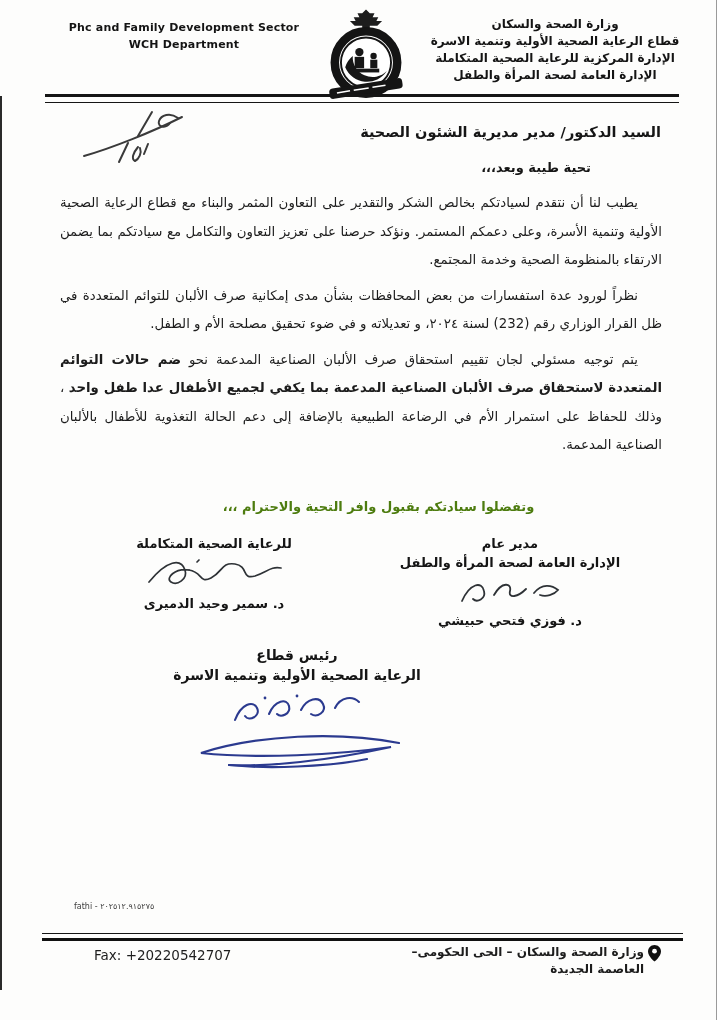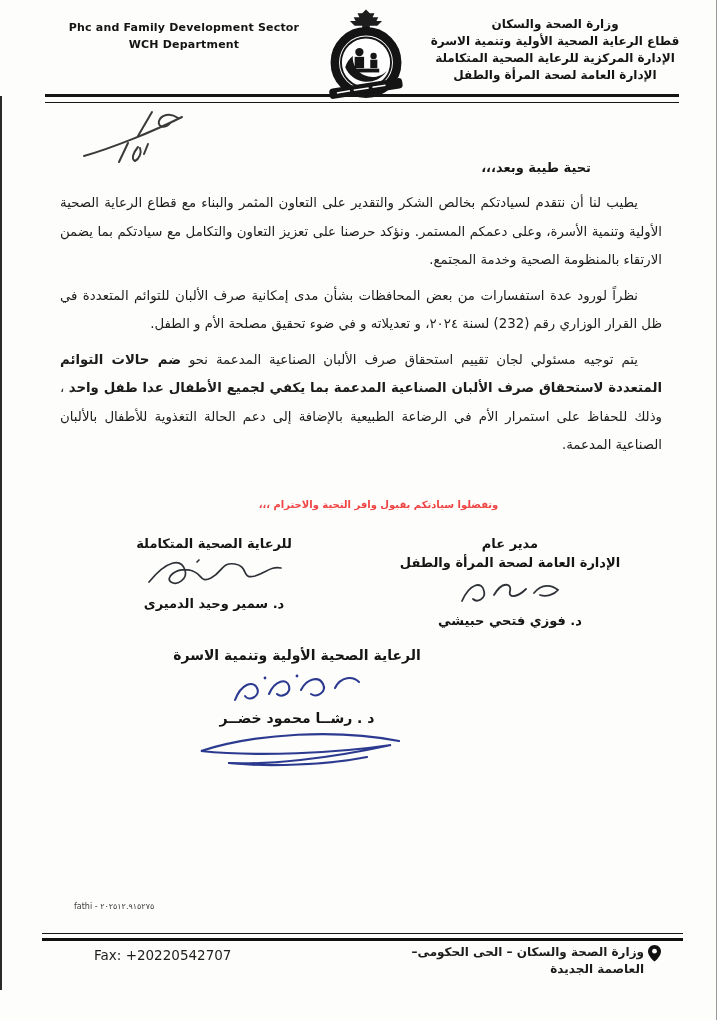--- a/index.html
+++ b/index.html
@@ -25,21 +25,21 @@
   .hand-mark { position:absolute; left:78px; top:102px; width:118px; height:66px; }
   .addressee { position:absolute; right:56px; top:124px; direction:rtl;
                font-weight:bold; font-size:14.5px; color:#161616; }
   .greeting  { position:absolute; right:126px; top:160px; direction:rtl;
                font-weight:bold; font-size:13px; color:#161616;margin-left:8px; }
   .letter-body { position:absolute; left:60px; right:55px; top:189px; direction:rtl;
                  text-align:justify; font-size:13.3px; line-height:28.5px; color:#1c1c1c; }
   .letter-body p { margin:0 0 7px 0; text-indent:24px; }
   .letter-body .b { font-weight:bold; }
   .closing { position:absolute; left:80px; right:40px; top:499px; text-align:center; direction:rtl;
-             font-weight:bold; font-size:10px; color:#ef4444; }
+             font-weight:bold; font-size:13px; color:#4d7c0f; }
 
   
   .sig-block { position:absolute; text-align:center; direction:rtl; }
   .sig-block .t { font-weight:bold; font-size:13px; line-height:19px; color:#151515; }
   .sig-block .n { font-weight:bold; font-size:13px; color:#151515; margin-top:2px; }
   .sig-gm   { top:534px; left:372px; width:276px; }
   .sig-ca   { top:534px; left:72px;  width:284px; }
   .sig-sec  { top:645px; left:118px; width:358px; }
   .sig-sec .t { font-size:14px; line-height:20px; }
   .sig-sec .n { font-size:14px; }
@@ -104,20 +104,21 @@
     <svg viewBox="0 0 118 66" width="118" height="66" fill="none" stroke="#3a3a3a" stroke-width="2" stroke-linecap="round">
       <path d="M100 16 C 92 10 83 13 81 19 C 79 25 88 27 92 21"></path>
       <path d="M74 10 L60 34"></path>
       <path d="M6 54 C 34 46 74 30 104 15"></path>
       <path d="M50 41 L41 60"></path>
       <path d="M60 45 C 55 51 53 57 57 59 C 61 57 64 51 62 46"></path>
       <path d="M70 42 L66 52"></path>
     </svg>
   </div>
 
+  <div class="addressee">السيد الدكتور/ مدير مديرية الشئون الصحية</div>
   <div class="greeting">تحية طيبة وبعد،،،</div>
 
   <div class="letter-body">
     <p>يطيب لنا أن نتقدم لسيادتكم بخالص الشكر والتقدير على التعاون المثمر والبناء مع قطاع الرعاية الصحية الأولية وتنمية الأسرة، وعلى دعمكم المستمر. ونؤكد حرصنا على تعزيز التعاون والتكامل مع سيادتكم بما يضمن الارتقاء بالمنظومة الصحية وخدمة المجتمع.</p>
     <p>نظراً لورود عدة استفسارات من بعض المحافظات بشأن مدى إمكانية صرف الألبان للتوائم المتعددة في ظل القرار الوزاري رقم (232) لسنة ٢٠٢٤، و تعديلاته و في ضوء تحقيق مصلحة الأم و الطفل.</p>
     <p><span>يتم توجيه  مسئولي لجان تقييم استحقاق صرف الألبان الصناعية المدعمة نحو </span><span class="b">ضم حالات التوائم المتعددة لاستحقاق صرف الألبان الصناعية المدعمة بما يكفي لجميع الأطفال عدا طفل واحد</span><span> ، وذلك للحفاظ على استمرار الأم في الرضاعة الطبيعية بالإضافة إلى دعم الحالة التغذوية للأطفال بالألبان الصناعية المدعمة.</span></p>
   </div>
 
   <div class="closing">وتفضلوا سيادتكم بقبول وافر التحية والاحترام ،،،</div>
 
@@ -136,30 +137,30 @@
     <div class="t">للرعاية الصحية المتكاملة</div>
     <svg class="ink" width="150" height="40" viewBox="0 0 150 40" fill="none" stroke="#2e3236" stroke-width="1.7" stroke-linecap="round">
       <path d="M10 28 C 28 6 42 4 46 16 C 49 25 38 32 32 28 C 26 24 36 14 50 16"></path>
       <path d="M50 16 C 64 18 60 30 72 24 C 84 18 82 8 96 10 C 110 12 102 26 116 22 C 128 18 132 12 142 14"></path>
       <path d="M58 8 L60 6"></path>
     </svg>
     <div class="n">د. سمير وحيد الدميرى</div>
   </div>
 
   <div class="sig-block sig-sec">
+    <div class="t">رئيس قطاع</div>
     <div class="t">الرعاية الصحية الأولية وتنمية الاسرة</div>
     <svg class="ink" width="160" height="42" viewBox="0 0 160 42" fill="none" stroke="#2b3a8f" stroke-width="2.1" stroke-linecap="round">
       <path d="M18 34 C 24 18 36 14 40 22 C 44 30 32 36 28 30"></path>
       <path d="M52 28 C 58 14 70 12 72 20 C 74 28 64 32 60 28"></path>
       <path d="M84 24 C 90 12 102 10 106 18 C 110 26 100 32 94 28"></path>
       <path d="M118 22 C 124 10 136 10 142 16"></path>
       <circle cx="48" cy="12" r="1.4" fill="#2b3a8f" stroke="none"></circle>
       <circle cx="80" cy="10" r="1.4" fill="#2b3a8f" stroke="none"></circle>
     </svg>
-    <div class="n">د . رشــا محمود خضــر</div>
     <svg class="ink" width="240" height="52" viewBox="0 0 240 52" fill="none" stroke="#2b3a8f" stroke-width="2.2" stroke-linecap="round">
       <path d="M222 14 C 160 2 80 6 24 24 C 80 30 160 26 214 18 C 150 32 90 38 52 36"></path>
       <path d="M52 36 C 90 40 150 38 190 30"></path>
     </svg>
   </div>
 
   <div class="ref-note">fathi - ٢٠٢٥١٢.٩١٥٢٧٥</div>
   <div class="rule-footer"></div>
   <div class="fax">Fax: +20220542707</div>
   <div class="addr">

